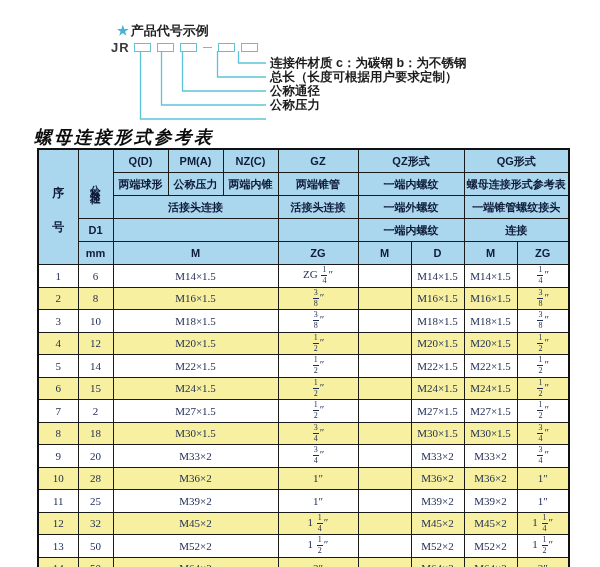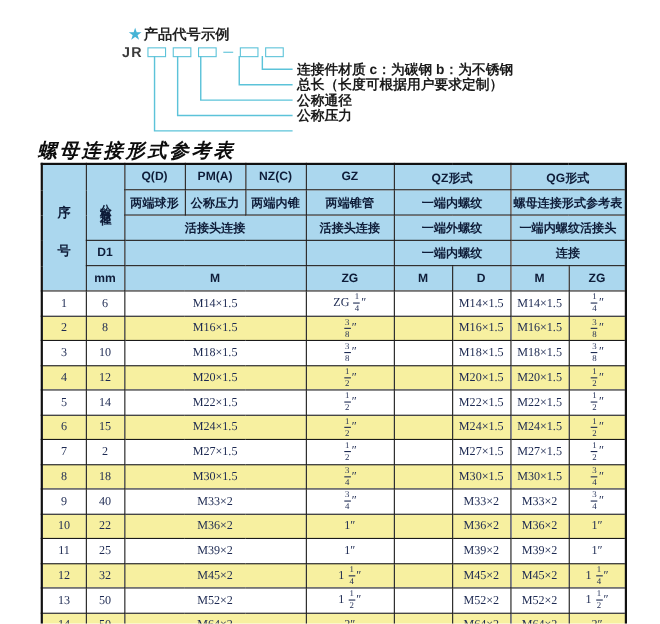--- a/index.html
+++ b/index.html
@@ -104,21 +104,21 @@
         <th>公称压力</th>
         <th>两端内锥</th>
         <th>两端锥管</th>
         <th colspan="2">一端内螺纹</th>
         <th colspan="2">螺母连接形式参考表</th>
       </tr>
       <tr>
         <th colspan="3">活接头连接</th>
         <th>活接头连接</th>
         <th colspan="2">一端外螺纹</th>
-        <th colspan="2">一端内螺纹活接头</th>
+        <th colspan="2">一端锥管螺纹接头</th>
       </tr>
       <tr>
         <th>D1</th>
         <th colspan="3"></th>
         <th></th>
         <th colspan="2">一端内螺纹</th>
         <th colspan="2">连接</th>
       </tr>
       <tr>
         <th>mm</th>
@@ -254,37 +254,37 @@
       <td></td>
       <td>M30×1.5</td>
       <td>M30×1.5</td>
       <td class="frac"><span class="vf">
               <span class="vn">3</span>
               <span class="vd">4</span>
             </span>″</td>
     </tr>
         <tr>
       <td class="num">9</td>
-      <td class="num">40</td>
+      <td class="num">20</td>
       <td colspan="3">M33×2</td>
       <td class="frac"><span class="vf">
               <span class="vn">3</span>
               <span class="vd">4</span>
             </span>″</td>
       <td></td>
       <td>M33×2</td>
       <td>M33×2</td>
       <td class="frac"><span class="vf">
               <span class="vn">3</span>
               <span class="vd">4</span>
             </span>″</td>
     </tr>
         <tr class="alt">
       <td class="num">10</td>
-      <td class="num">22</td>
+      <td class="num">28</td>
       <td colspan="3">M36×2</td>
       <td class="frac">1″</td>
       <td></td>
       <td>M36×2</td>
       <td>M36×2</td>
       <td class="frac">1″</td>
     </tr>
         <tr>
       <td class="num">11</td>
       <td class="num">25</td>

